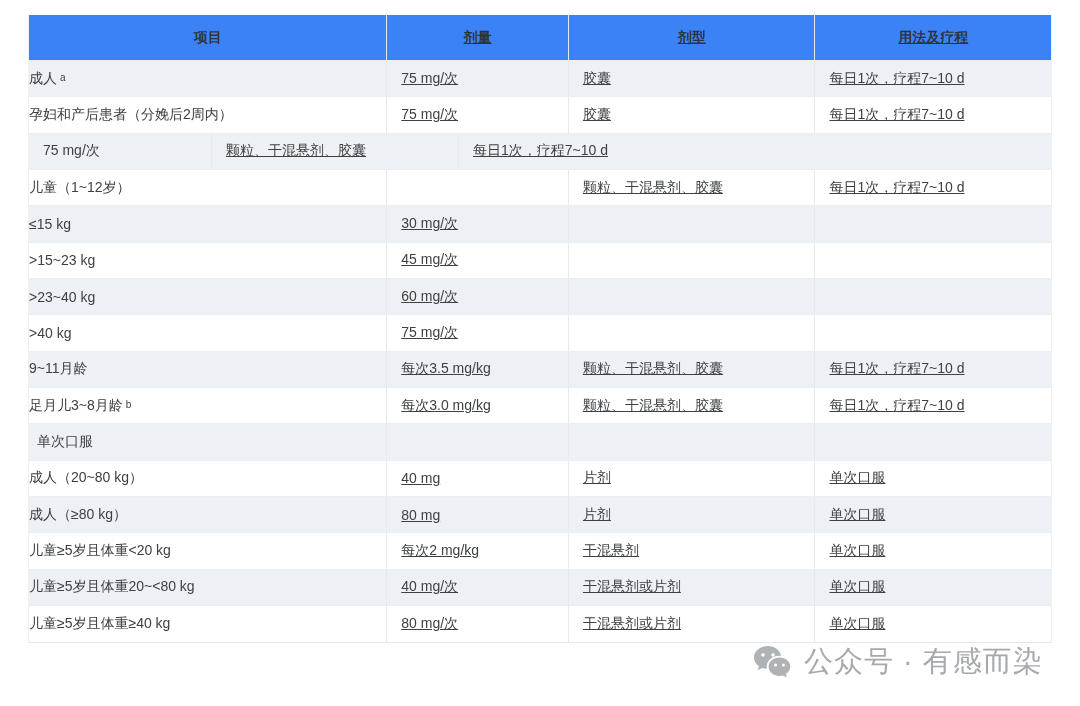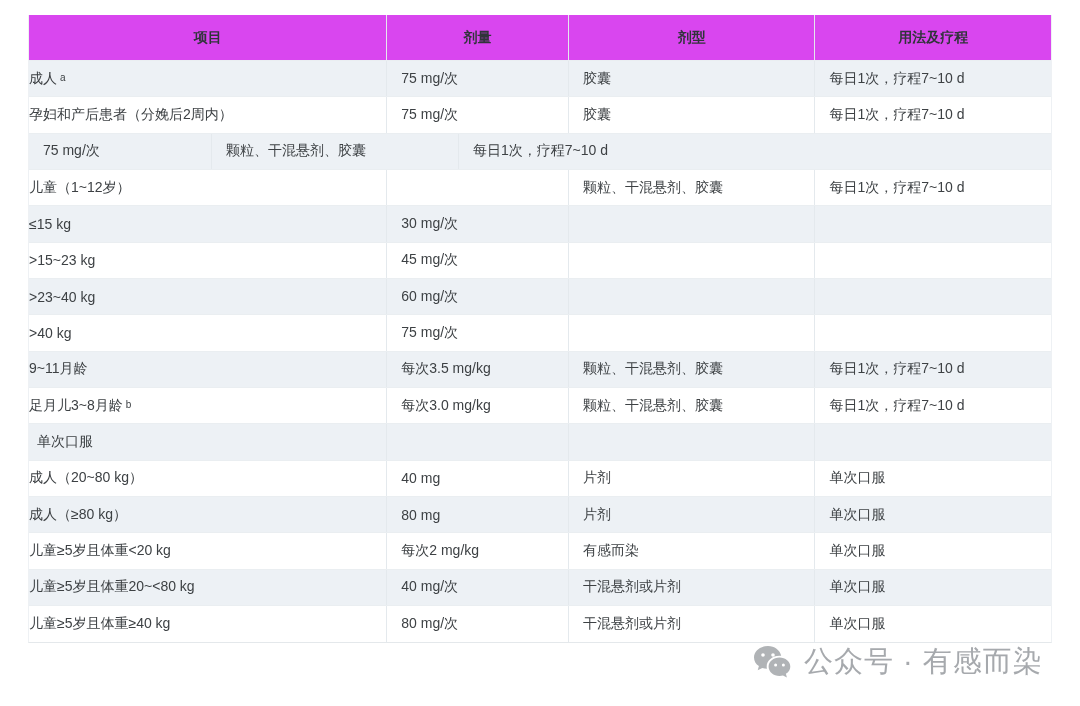--- a/index.html
+++ b/index.html
@@ -9,29 +9,29 @@
     color:#3d4144;
   }
   .table{
     position:absolute;left:28px;top:15px;width:1024px;
     border-left:1px solid #eef1f4;border-right:1px solid #eef1f4;
     border-bottom:1px solid #e4e8eb;
     box-sizing:border-box;
   }
   .row{display:flex;width:100%;box-sizing:border-box;}
   .row.header{
-    height:45px;background:#d946ef;font-weight:bold;color:#30343a;
+    height:45px;background:#3b82f6;font-weight:bold;color:#30343a;
   }
   .row.body{height:36.35px;border-top:1px solid #eaeef1;background:#fff;}
   .row.body.stripe{background:#edf1f5;}
   .cell{
     display:flex;align-items:center;box-sizing:border-box;
     font-size:14px;white-space:nowrap;overflow:hidden;
   }
-  .cell+.cell{border-left:1px solid #e4e9ed;}
+  .cell+.cell{border-left:1px solid #e4e9ed;text-decoration:underline;}
   .c0{width:358px;}
   .c1{width:182px;}
   .c2{width:247px;}
   .c3{width:237px;}
   .header .cell{justify-content:center;}
   .body .c1,.body .c2,.body .c3{padding-left:14px;}
   .ind0{padding-left:8px;}
   .ind1{}
   .ind2{}
   sup.fnote{font-size:10px;margin-left:3px;position:relative;top:-1px;color:#3d4144;}
@@ -172,21 +172,21 @@
     <div class="cell c1">80 mg</div>
     <div class="cell c2">片剂</div>
     <div class="cell c3">单次口服</div>
   </div>
 
   <div class="row body">
     <div class="cell c0">
           <span class="ind1">儿童≥5岁且体重&lt;20 kg</span>
         </div>
     <div class="cell c1">每次2 mg/kg</div>
-    <div class="cell c2">有感而染</div>
+    <div class="cell c2">干混悬剂</div>
     <div class="cell c3">单次口服</div>
   </div>
 
   <div class="row body stripe">
     <div class="cell c0">
           <span class="ind1">儿童≥5岁且体重20~&lt;80 kg</span>
         </div>
     <div class="cell c1">40 mg/次</div>
     <div class="cell c2">干混悬剂或片剂</div>
     <div class="cell c3">单次口服</div>

